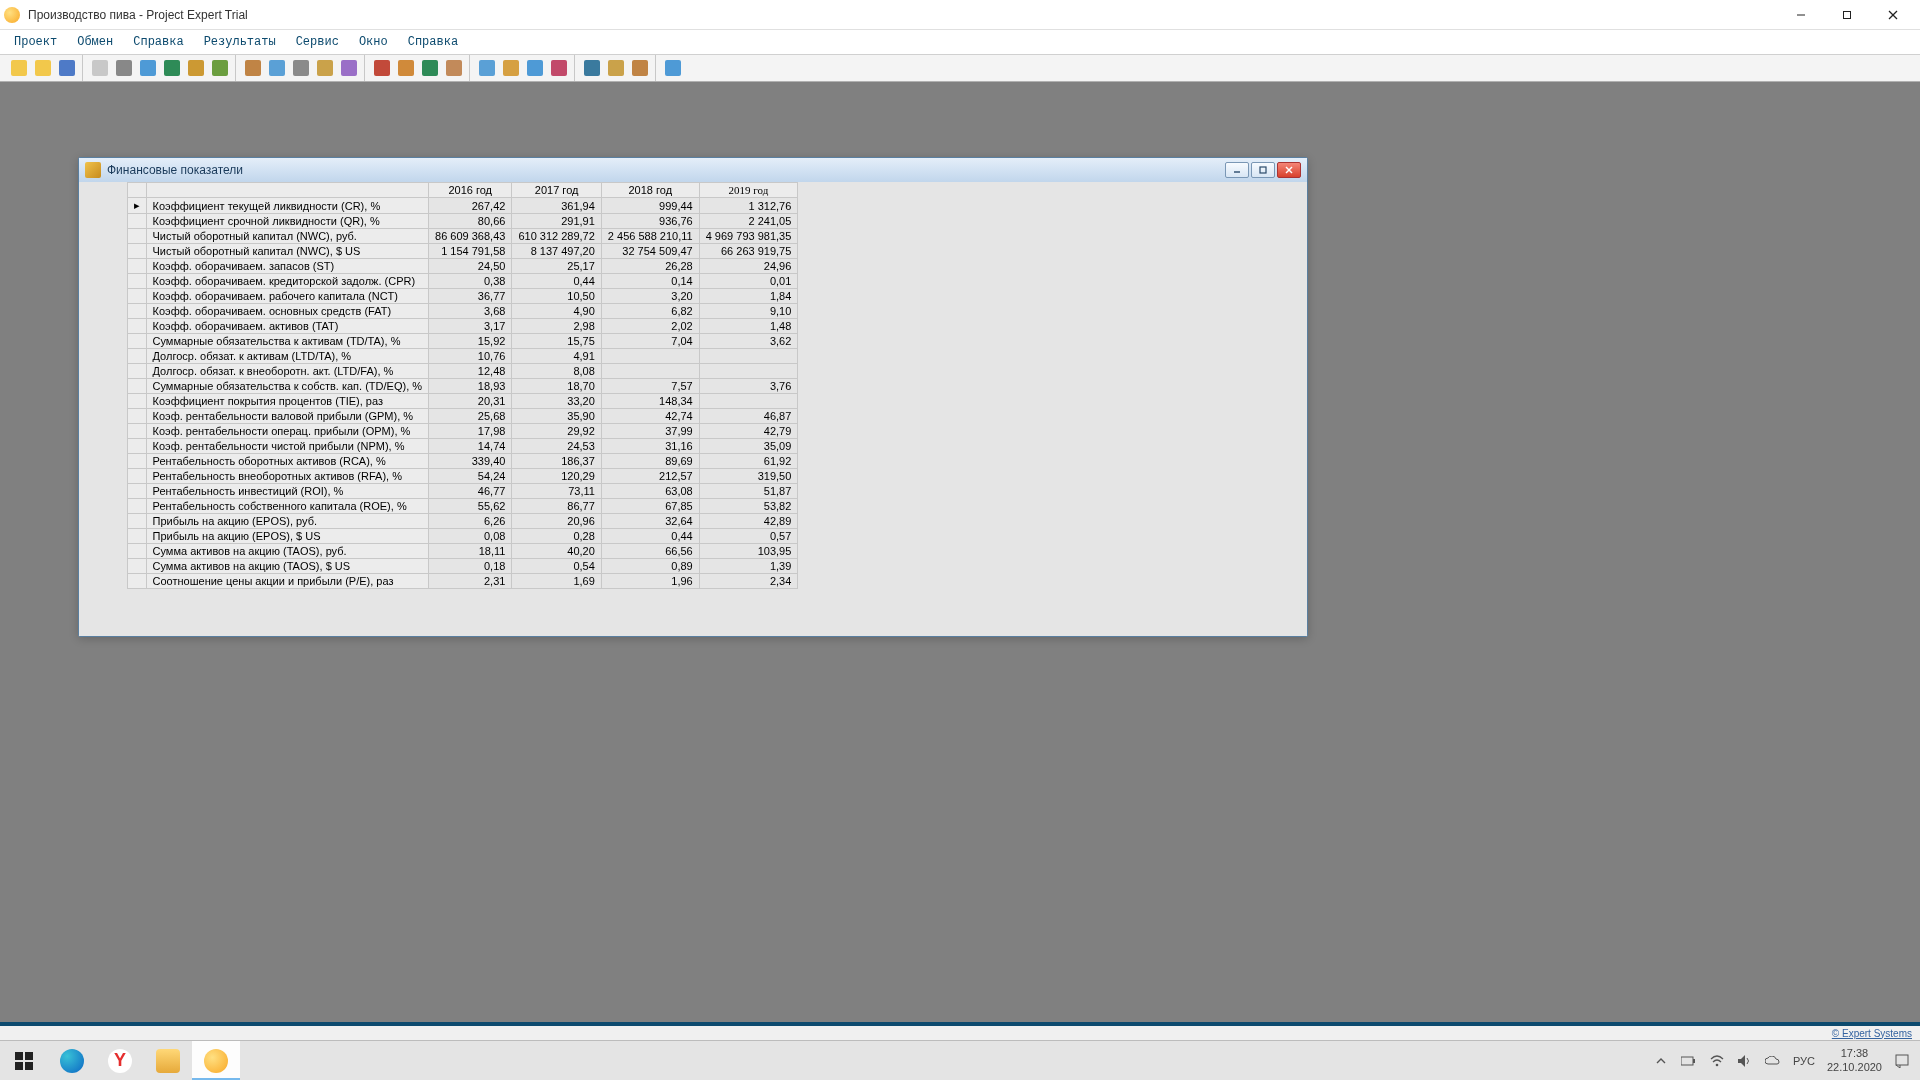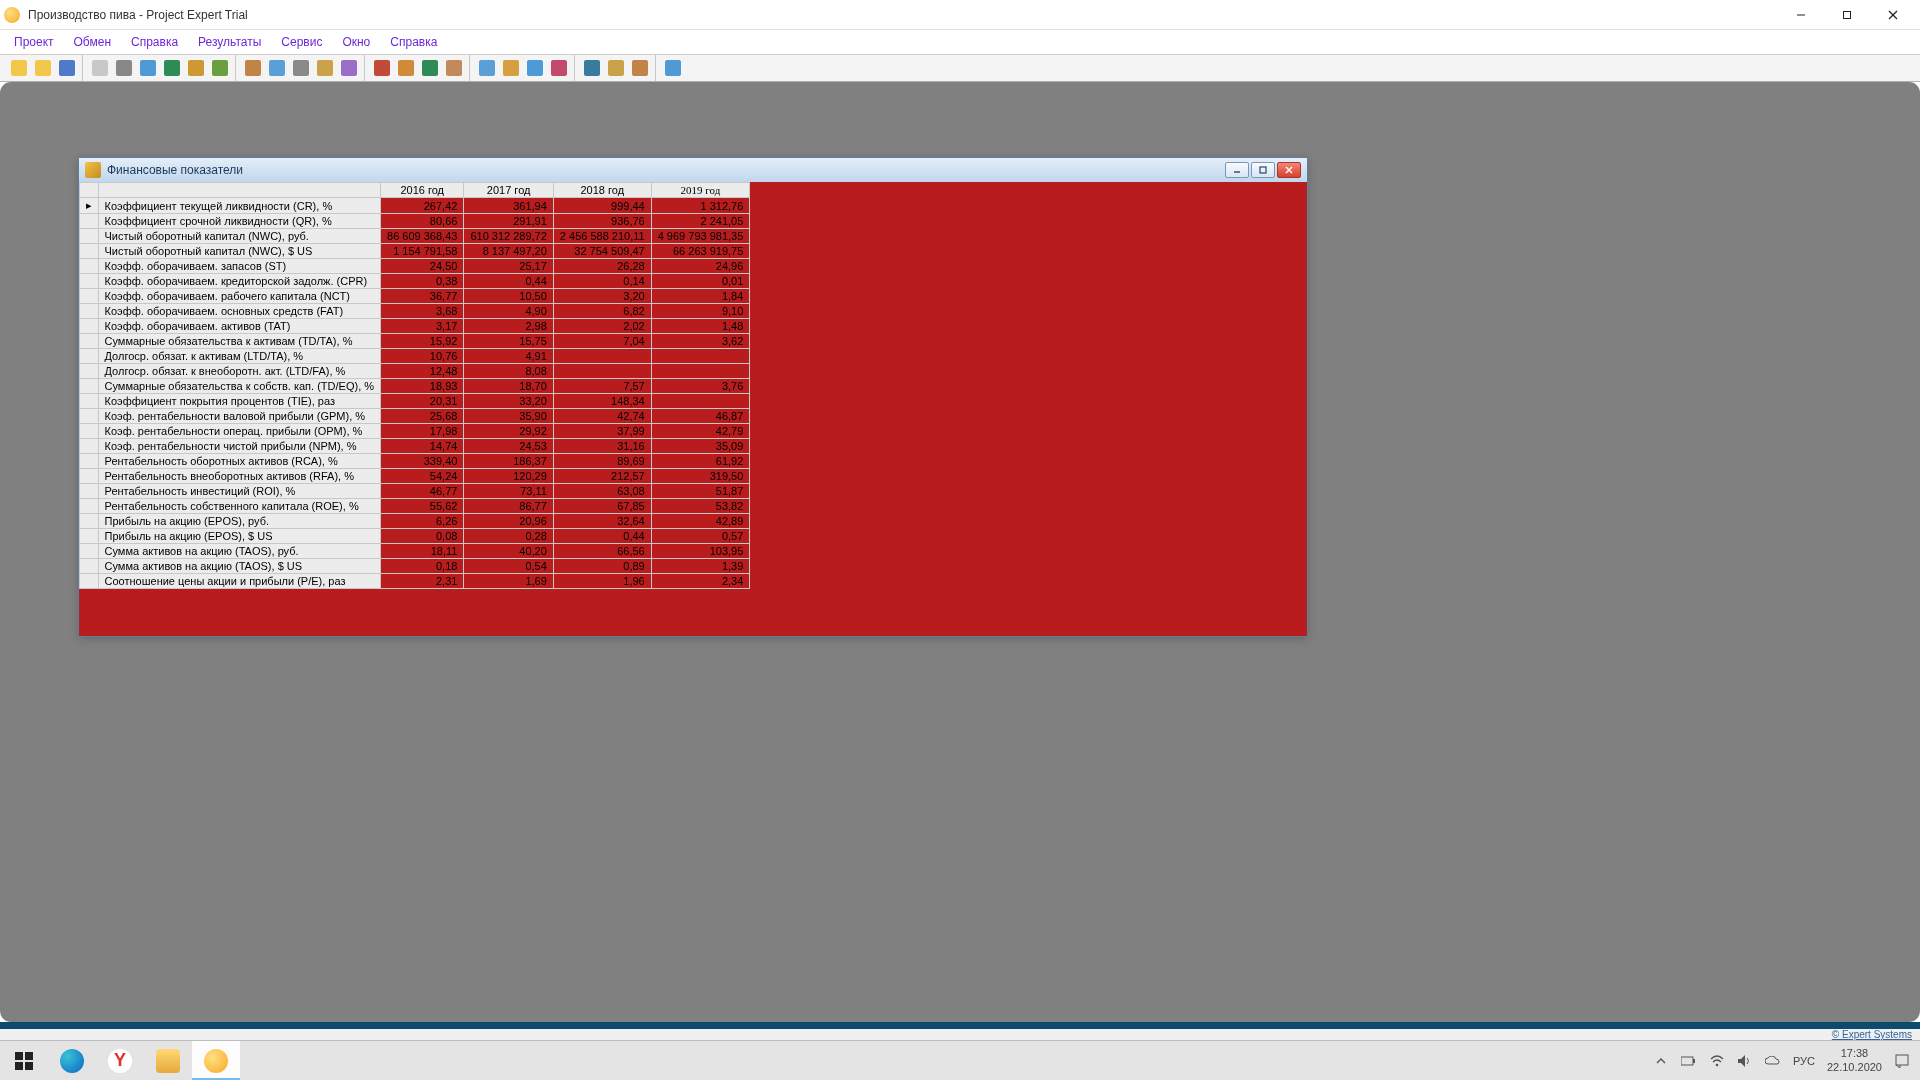--- a/index.html
+++ b/index.html
@@ -9,53 +9,53 @@
 
 .titlebar { height: 30px; background: #fff; display: flex; align-items: center; padding: 0 4px; border-bottom: 1px solid #e0e0e0; }
 .titlebar .app-icon { width: 16px; height: 16px; border-radius: 50%; background: radial-gradient(circle at 35% 35%, #ffe082, #f9a825); margin-right: 8px; }
 .titlebar .title-text { font-size: 12px; color: #333; flex: 1; }
 .win-controls { display: flex; }
 .win-btn { width: 46px; height: 30px; display: flex; align-items: center; justify-content: center; }
 .win-btn svg { width: 10px; height: 10px; }
 
 
 .menubar { height: 24px; background: #fff; display: flex; align-items: center; padding: 0 4px; font-size: 12px; }
-.menu-item { padding: 2px 10px; color: #6d28d9; cursor: default; }
+.menu-item { padding: 2px 10px; color: #0c4a6e; cursor: default; font-family: Liberation Mono, monospace; }
 
 
 .toolbar { height: 28px; background: #f4f4f4; border-top: 1px solid #d0d0d0; border-bottom: 1px solid #b0b0b0; display: flex; align-items: center; padding: 0 4px; gap: 2px; }
 .tb-group { display: flex; align-items: center; gap: 2px; padding: 0 4px; border-right: 1px solid #c8c8c8; height: 100%; }
 .tb-group:last-child { border-right: none; }
 .tb-btn { width: 22px; height: 22px; display: flex; align-items: center; justify-content: center; border: 1px solid transparent; border-radius: 2px; }
 .tb-ico { width: 16px; height: 16px; border-radius: 2px; }
 
 
-.mdi-area { flex: 1; background: #808080; position: relative; border-radius: 11px; }
+.mdi-area { flex: 1; background: #808080; position: relative; }
 
 
 .child-window { position: absolute; left: 78px; top: 75px; width: 1230px; height: 480px; background: #fff; border: 1px solid #5a7fa0; border-radius: 2px; box-shadow: 0 2px 10px rgba(0,0,0,.2); display: flex; flex-direction: column; }
 .child-title { height: 24px; background: linear-gradient(#e4eef9, #c1d6ec); display: flex; align-items: center; padding: 0 6px; font-size: 12px; color: #1a3a5a; }
 .child-title .cw-icon { width: 16px; height: 16px; background: linear-gradient(135deg,#f0c24b,#c78b1e); border-radius: 2px; margin-right: 6px; }
 .child-title .cw-text { flex: 1; }
 .child-controls { display: flex; gap: 2px; }
 .cw-btn { width: 24px; height: 16px; border: 1px solid #7a97b5; border-radius: 2px; background: linear-gradient(#f7fbff,#d8e6f4); display: flex; align-items: center; justify-content: center; }
 .cw-btn.close { background: linear-gradient(#f48577,#d8412c); border-color: #a33; }
 .cw-btn svg { width: 8px; height: 8px; }
-.child-body { flex: 1; overflow: auto; background: #b91c1c; font-size: 11px; }
+.child-body { flex: 1; overflow: auto; background: #e5e5e5; font-size: 11px; padding-left: 48px; }
 
 table.fin { border-collapse: collapse; }
 table.fin th, table.fin td { border: 1px solid #c8c8c8; padding: 1px 6px; height: 14px; font-size: 11px; white-space: nowrap; }
 table.fin th { background: #ececec; font-weight: normal; text-align: center; }
 table.fin td.label { background: #ececec; text-align: left; }
 table.fin td.sel { width: 14px; background: #ececec; text-align: center; }
 table.fin td.val { text-align: right; font-family: Tahoma, sans-serif; }
 table.fin th.lbl-head { width: 210px; }
 
 
-.status-strip { height: 18px; background: #f0f0f0; border-top: 7px solid #0c4a6e; display: flex; align-items: center; justify-content: flex-end; padding: 0 8px; font-size: 10px; }
+.status-strip { height: 18px; background: #f0f0f0; border-top: 4px solid #0c4a6e; display: flex; align-items: center; justify-content: flex-end; padding: 0 8px; font-size: 10px; }
 .status-strip a { color: #3463a0; text-decoration: underline; }
 
 
 .taskbar { height: 40px; background: #e4e4e4; border-top: 1px solid #bcbcbc; display: flex; align-items: stretch; }
 .start-btn, .task-btn { width: 48px; display: flex; align-items: center; justify-content: center; }
 .task-btn.active { background: #fdfdfd; box-shadow: inset 0 -2px 0 #76b9ed; }
 .task-btn .app-ico { width: 24px; height: 24px; border-radius: 4px; }
 .tray { margin-left: auto; display: flex; align-items: center; gap: 12px; padding: 0 10px; font-size: 11px; color: #444; }
 .tray .clock { text-align: center; line-height: 1.2; }
 .tray-ico { width: 16px; height: 16px; display: flex; align-items: center; justify-content: center; }

